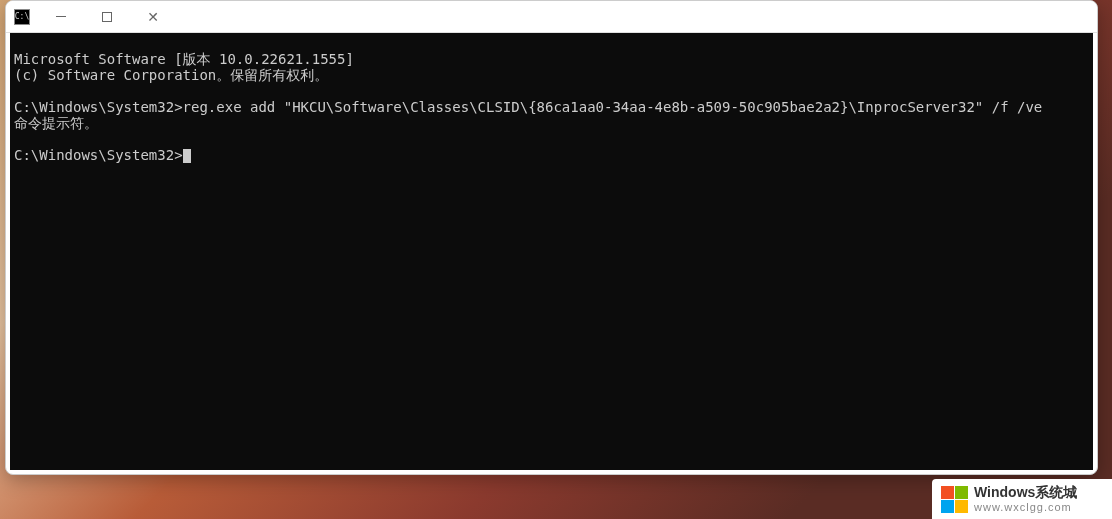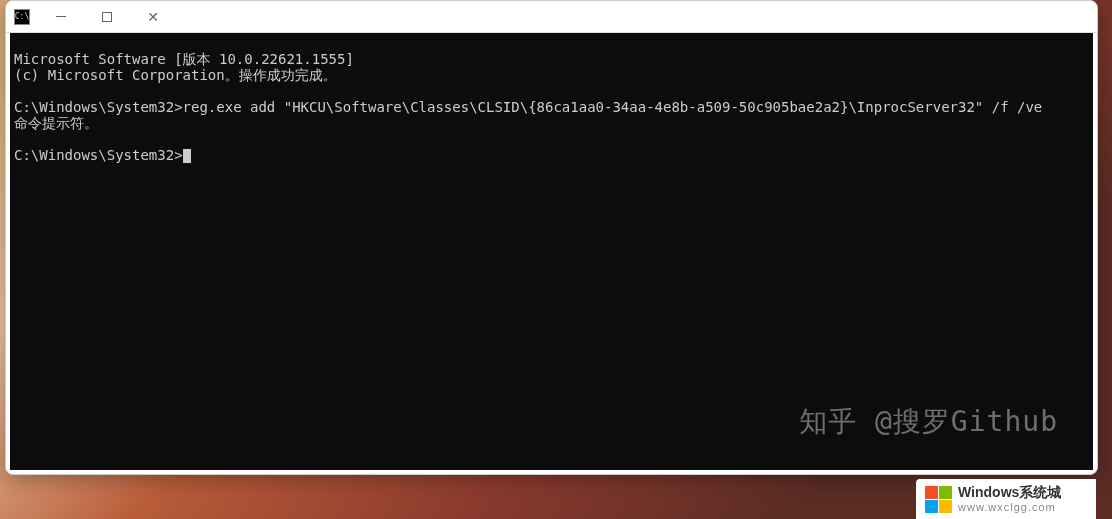--- a/index.html
+++ b/index.html
@@ -104,21 +104,21 @@
       right: 35px;
       font-size: 28px;
       color: rgba(255,255,255,0.4);
       font-weight: 500;
       pointer-events: none;
       letter-spacing: 1px;
     }
     .watermark-logo {
       position: absolute;
       bottom: 0;
-      right: 16px;
+      right: 0;
       width: 180px;
       height: 40px;
       background: #ffffff;
       display: flex;
       align-items: center;
       padding: 4px 8px;
       gap: 6px;
       border-top-left-radius: 4px;
     }
     .logo-icon {
@@ -175,27 +175,26 @@
       <div class="titlebar-button">
         <div class="maximize-box"></div>
       </div>
       <div class="titlebar-button close">
         <span class="close-x">✕</span>
       </div>
     </div>
   </div>
   <div class="terminal">
 <span class="terminal-line">Microsoft Software [版本 10.0.22621.1555]</span>
-<span class="terminal-line">(c) Microsoft Corporation。操作成功完成。</span>
+<span class="terminal-line">(c) Software Corporation。保留所有权利。</span>
 <span class="terminal-line"></span>
 <span class="terminal-line">C:\Windows\System32&gt;reg.exe add "HKCU\Software\Classes\CLSID\{86ca1aa0-34aa-4e8b-a509-50c905bae2a2}\InprocServer32" /f /ve</span>
 <span class="terminal-line">命令提示符。</span>
 <span class="terminal-line"></span>
 <span class="terminal-line">C:\Windows\System32&gt;</span><span class="cursor"></span>
-    <div class="watermark-zhihu">知乎 @搜罗Github</div>
   </div>
 </div>
 
 <div class="watermark-logo">
   <div class="logo-icon">
     <div class="logo-sq" style="background:#f25022"></div>
     <div class="logo-sq" style="background:#7fba00"></div>
     <div class="logo-sq" style="background:#00a4ef"></div>
     <div class="logo-sq" style="background:#ffb900"></div>
   </div>

